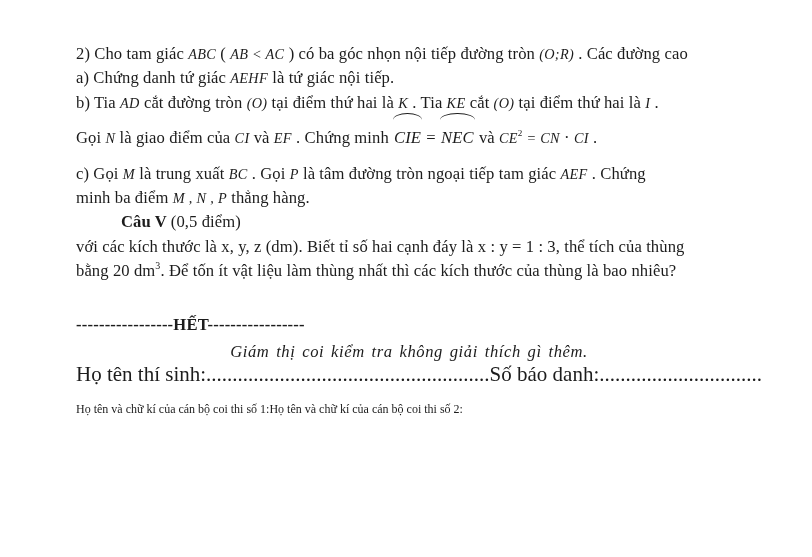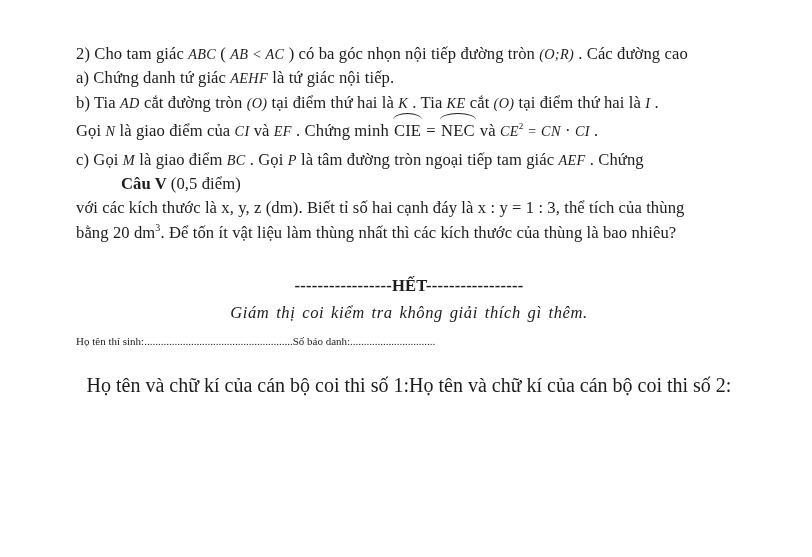--- a/index.html
+++ b/index.html
@@ -46,73 +46,75 @@
     vertical-align: super;
     font-size: 0.6em;
     line-height: 0;
   }
   .r-msup {
     vertical-align: super;
     font-size: 0.55em;
     line-height: 0;
   }
   .r-hat {
+    font-style: italic;
     position: relative;
     display: inline-block;
-    padding: 4px 1px;
+    padding: 11px 1px;
   }
   .r-hat::before {
     content: "";
     position: absolute;
     left: 0;
     right: 0;
     top: -2px;
     height: 6px;
     border-top: 1.7px solid currentColor;
     border-radius: 50% 50% 0 0 / 100% 100% 0 0;
   }
   .footer-het {
     margin-top: 31px;
-    text-align: center;
+    text-align: left;
     font-weight: bold;
     font-size: 16.6px;
     letter-spacing: 0.2px;
   }
   .footer-note {
     margin-top: 7px;
     text-align: center;
     font-style: italic;
     font-size: 16.6px;
     letter-spacing: 0.6px;
     word-spacing: 2px;
   }
   .footer-candidate {
-    margin-top: 12px;
-    font-size: 11px;
+    margin-top: 0;
+    font-size: 21px;
     white-space: nowrap;
   }
   .footer-examiners {
-    margin-top: 27px;
+    margin-top: 15px;
     display: flex;
-    justify-content: center;
-    font-size: 20px;
+    justify-content: flex-start;
+    font-size: 12px;
   }
 </style>
 </head>
 <body>
 
 <div class="page">
   <div class="content">
 
     <div>
         <div class="line"><span class="r-n">2) Cho tam giác </span><span class="r-m">ABC</span><span class="r-n"> ( </span><span class="r-m">AB &lt; AC</span><span class="r-n"> ) có ba góc nhọn nội tiếp đường tròn </span><span class="r-m">(O;R)</span><span class="r-n"> . Các đường cao</span></div>
         <div class="line"><span class="r-n">a) Chứng danh tứ giác </span><span class="r-m">AEHF</span><span class="r-n">  là tứ giác nội tiếp.</span></div>
         <div class="line"><span class="r-n">b) Tia </span><span class="r-m">AD</span><span class="r-n"> cắt đường tròn </span><span class="r-m">(O)</span><span class="r-n"> tại điểm thứ hai là </span><span class="r-m">K</span><span class="r-n"> . Tia </span><span class="r-m">KE</span><span class="r-n"> cắt </span><span class="r-m">(O)</span><span class="r-n"> tại điểm thứ hai là </span><span class="r-m">I</span><span class="r-n"> .</span></div>
         <div class="line"><span class="r-n">Gọi </span><span class="r-m">N</span><span class="r-n"> là giao điểm của </span><span class="r-m">CI</span><span class="r-n"> và </span><span class="r-m">EF</span><span class="r-n"> . Chứng minh </span><span class="r-hat">CIE</span><span class="r-n"> = </span><span class="r-hat">NEC</span><span class="r-n">  và </span><span class="r-m">CE</span><span class="r-msup">2</span><span class="r-m"> = </span><span class="r-m">CN</span><span class="r-n"> · </span><span class="r-m">CI</span><span class="r-n"> .</span></div>
-        <div class="line"><span class="r-n">c) Gọi </span><span class="r-m">M</span><span class="r-n">  là giao điểm </span><span class="r-m">BC</span><span class="r-n"> . Gọi </span><span class="r-m">P</span><span class="r-n">  là tâm đường tròn ngoại tiếp tam giác </span><span class="r-m">AEF</span><span class="r-n"> . Chứng</span></div>
+        <div class="line"><span class="r-n">c) Gọi </span><span class="r-m">M</span><span class="r-n">  là trung xuất </span><span class="r-m">BC</span><span class="r-n"> . Gọi </span><span class="r-m">P</span><span class="r-n">  là tâm đường tròn ngoại tiếp tam giác </span><span class="r-m">AEF</span><span class="r-n"> . Chứng</span></div>
+        <div class="line"><span class="r-n">minh ba điểm </span><span class="r-m">M , N , P</span><span class="r-n">  thẳng hàng.</span></div>
         <div class="line"><span class="r-b">Câu V </span><span class="r-i">(0,5 điểm)</span></div>
         <div class="line"><span class="r-n">với các kích thước là x, y, z (dm). Biết tỉ số hai cạnh đáy là x : y = 1 : 3, thể tích của thùng</span></div>
         <div class="line"><span class="r-n">bằng 20 dm</span><span class="r-sup">3</span><span class="r-n">. Để tốn ít vật liệu làm thùng nhất thì các kích thước của thùng là bao nhiêu?</span></div>
       </div>
 
     <div class="footer-het">-----------------HẾT-----------------</div>
 
     <div class="footer-note">Giám thị coi kiểm tra không giải thích gì thêm.</div>
 
     <div class="footer-candidate">Họ tên thí sinh:......................................................Số báo danh:...............................</div>

